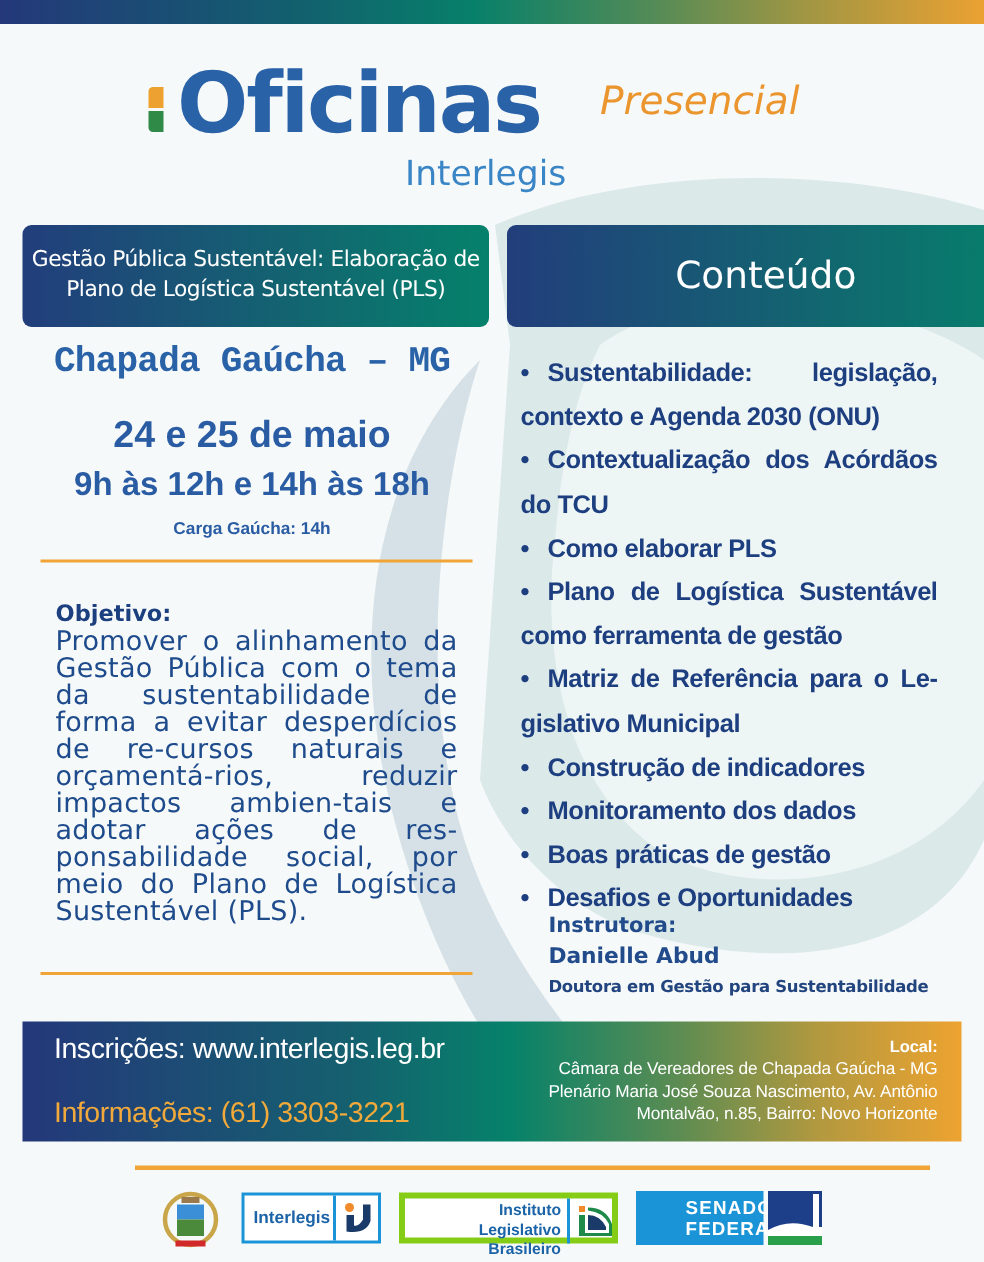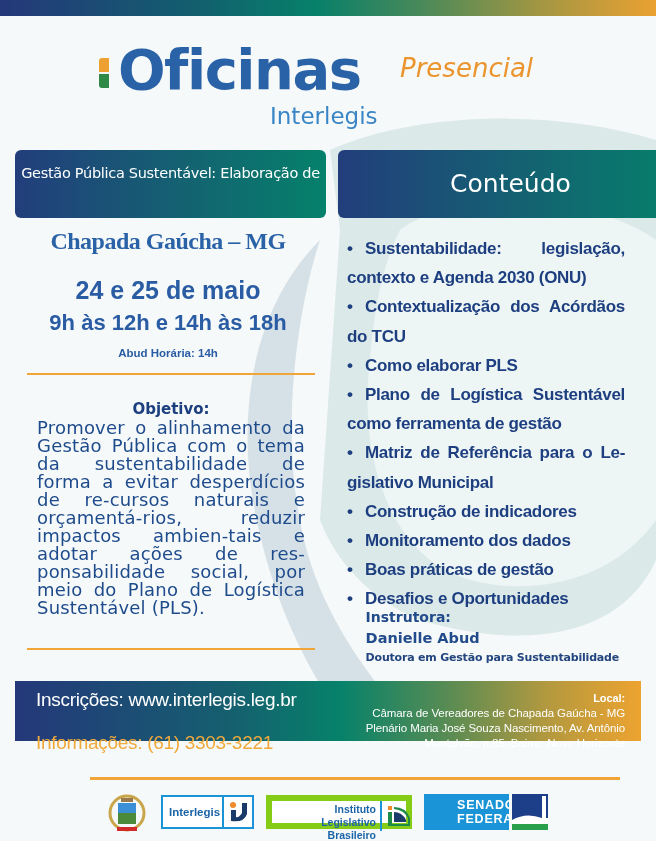--- a/index.html
+++ b/index.html
@@ -41,21 +41,21 @@
     background: linear-gradient(90deg, #223e7c 0%, #126670 60%, #05816b 100%);
     color: #fff; text-align: center;
   }
   .box-course { left: 15px; top: 150px; width: 311px; height: 68px; padding-top: 13px;
     font-size: 14.5px; line-height: 20px; font-family: "DejaVu Sans", sans-serif; letter-spacing: -0.3px; }
   .box-content { left: 338px; top: 150px; width: 345px; height: 68px;
     font-size: 25px; line-height: 68px; font-family: "DejaVu Sans", sans-serif; }
 
   .city {
     position: absolute; left: 0; top: 228px; width: 336px; text-align: center;
-    font-family: Liberation Serif, serif; font-weight: bold; font-size: 24px;
+    font-family: Liberation Mono, monospace; font-weight: bold; font-size: 24px;
     color: #2a62a8; letter-spacing: -0.5px;
   }
   .dates {
     position: absolute; left: 0; top: 276px; width: 336px; text-align: center;
     font-weight: bold; font-size: 25px; color: #2a5ca4; font-family: "Liberation Sans", sans-serif;
   }
   .hours {
     position: absolute; left: 0; top: 310px; width: 336px; text-align: center;
     font-weight: bold; font-size: 22px; color: #2a5ca4;
   }
@@ -63,50 +63,50 @@
     position: absolute; left: 0; top: 347px; width: 336px; text-align: center;
     font-weight: bold; font-size: 11.5px; color: #2a5ca4;
   }
   .rule { position: absolute; height: 2px; background: #f0a536; }
   .rule-1 { left: 27px; top: 373px; width: 288px; }
   .rule-2 { left: 27px; top: 648px; width: 288px; }
   .rule-3 { left: 90px; top: 777px; width: 530px; height: 3px; }
 
   .objective { position: absolute; left: 37px; top: 400px; width: 268px; color: #1e4b8c;
     font-family: "DejaVu Sans", sans-serif; }
-  .objective-title { font-weight: bold; font-size: 15px; line-height: 19px; color: #1c3f7f; text-align: center; }
+  .objective-title { font-weight: bold; font-size: 15px; line-height: 19px; color: #1c3f7f; }
   .objective-text { font-size: 18px; line-height: 18px; text-align: justify; letter-spacing: 0.2px; }
 
   .content-list { position: absolute; left: 347px; top: 234px; width: 278px; list-style: none;
     color: #1d3f80; font-weight: bold; font-size: 17px; line-height: 29.2px; letter-spacing: -0.3px; }
   .content-list li { text-align: justify; }
   .content-list .bullet { display: inline-block; width: 18px; text-align: left; }
 
   .instructor { position: absolute; right: 37px; top: 606px; color: #214b8a;
     font-family: "DejaVu Sans", sans-serif; }
   .instructor-label { font-weight: bold; font-size: 14px; line-height: 22px; }
   .instructor-name { font-weight: bold; font-size: 14.5px; line-height: 20px; }
   .instructor-role { font-size: 11px; line-height: 19px; color: #23457f; font-weight: bold; letter-spacing: -0.2px; }
 
   .footer-band {
-    position: absolute; left: 15px; top: 681px; width: 626px; height: 60px;
+    position: absolute; left: 15px; top: 681px; width: 626px; height: 80px;
     background: linear-gradient(90deg, #24387a 0%, #15606f 35%, #06826a 52%, #5d8c52 70%, #b3993f 85%, #eda330 100%);
   }
   .reg { position: absolute; left: 21px; top: 8px; color: #fff; font-size: 19px; letter-spacing: -0.3px; }
   .info { position: absolute; left: 21px; top: 51px; color: #f0a93a; font-size: 19px; letter-spacing: -0.3px; }
   .local { position: absolute; right: 16px; top: 10px; text-align: right; color: #fff; font-size: 11.5px; line-height: 15px; letter-spacing: -0.1px; }
   .local-label { font-weight: bold; font-size: 11px; }
 
   .logos { position: absolute; left: 0; top: 790px; width: 656px; height: 44px; }
   .logo { position: absolute; }
   .logo-crest { left: 108px; top: 4px; width: 38px; height: 40px; }
   .logo-interlegis { left: 161px; top: 5px; width: 93px; height: 34px; border: 2px solid #1a94d6; background: #fff; }
   .logo-interlegis .txt { position: absolute; left: 6px; top: 9px; font-size: 11.5px; font-weight: bold; color: #1c64a8; }
   .logo-interlegis .sep { position: absolute; left: 59px; top: 0; width: 2px; height: 30px; background: #1a94d6; }
-  .logo-ilb { left: 266px; top: 5px; width: 146px; height: 34px; border: 6px solid #84cc16; background: #fff; padding-left: 16px; }
+  .logo-ilb { left: 266px; top: 5px; width: 146px; height: 34px; border: 4px solid #84cc16; background: #fff; padding-left: 16px; }
   .logo-ilb .txt { position: absolute; left: 6px; top: 2px; width: 98px; text-align: right; font-size: 10.5px; font-weight: bold; color: #1c64a8; line-height: 13px; }
   .logo-ilb .sep { position: absolute; left: 108px; top: 0; width: 2px; height: 30px; background: #1a94d6; }
   .logo-senado { left: 424px; top: 4px; width: 124px; height: 36px; }
   .logo-senado .blue { position: absolute; left: 0; top: 0; width: 85px; height: 36px; background: #1a94d6; color: #fff;
     font-size: 12.5px; font-weight: bold; line-height: 14px; padding: 4px 0 0 33px; letter-spacing: 0.8px; }
 </style>
 </head>
 <body>
 
 <div class="top-bar"></div>
@@ -122,29 +122,30 @@
     <div class="o1"></div>
       <div class="o2"></div>
   </div>
   <div class="title-main">Oficinas</div>
   <div class="title-presencial">Presencial</div>
   <div class="title-sub">Interlegis</div>
 </div>
 
 <div class="box box-course">
   <div>Gestão Pública Sustentável: Elaboração de</div>
+  <div>Plano de Logística Sustentável (PLS)</div>
 </div>
 <div class="box box-content">
   <span>Conteúdo</span>
 </div>
 
 <div class="city">Chapada Gaúcha – MG</div>
 <div class="dates">24 e 25 de maio</div>
 <div class="hours">9h às 12h e 14h às 18h</div>
-<div class="carga">Abud Horária: 14h</div>
+<div class="carga">Carga Gaúcha: 14h</div>
 <div class="rule rule-1"></div>
 
 <div class="objective">
   <div class="objective-title">Objetivo:</div>
   <div class="objective-text">Promover o alinhamento da Gestão Pública com o tema da sustentabilidade de forma a evitar desperdícios de re-cursos naturais e orçamentá-rios, reduzir impactos ambien-tais e adotar ações de res-ponsabilidade social, por meio do Plano de Logística Sustentável (PLS).</div>
 </div>
 <div class="rule rule-2"></div>
 
 <ul class="content-list">
   <li><span class="bullet">•</span><span>Sustentabilidade: legislação, contexto e Agenda 2030 (ONU)</span></li>

